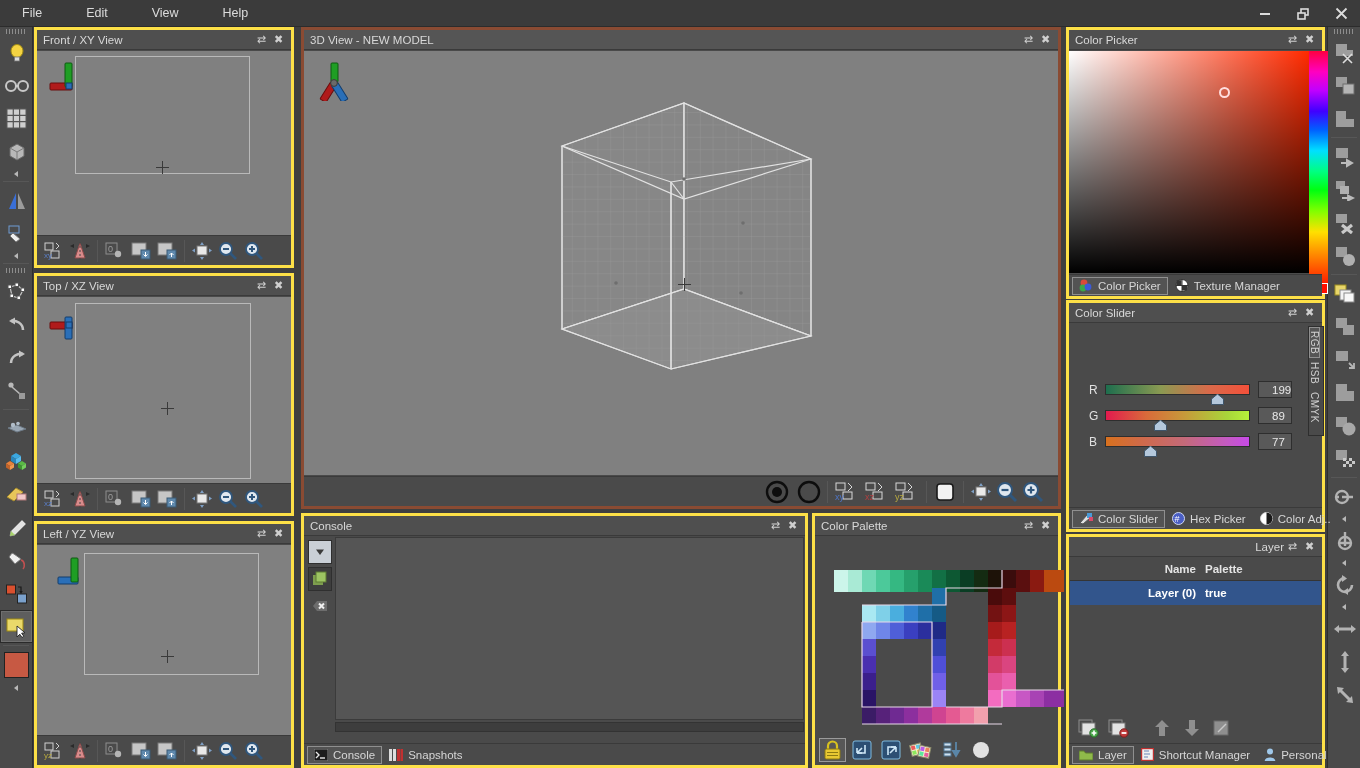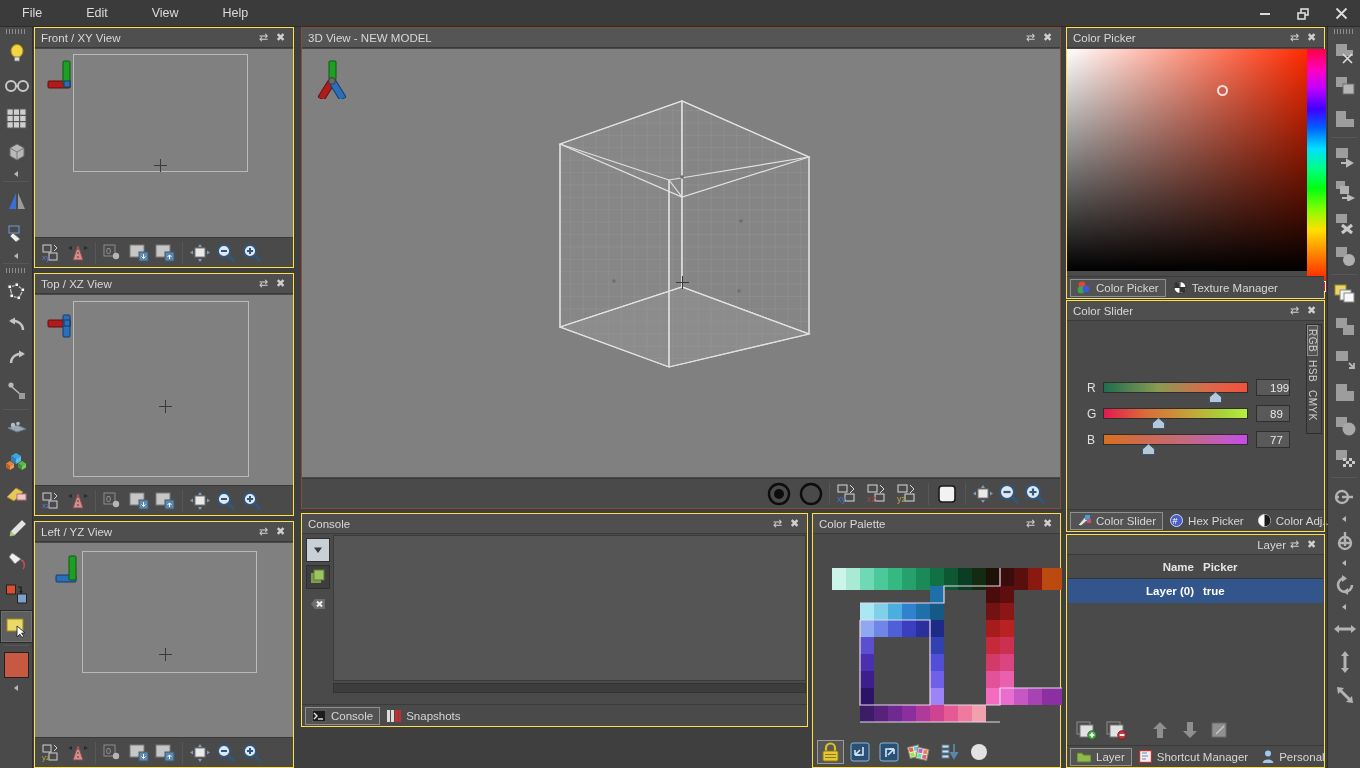--- a/index.html
+++ b/index.html
@@ -32,21 +32,21 @@
   .grip{height:9px;display:flex;align-items:center;justify-content:center;}
   .grip i{display:block;width:21px;height:5px;
     background:repeating-linear-gradient(90deg,#8d8d8d 0 1px,transparent 1px 3px);}
   .tool{width:33px;height:33px;display:flex;align-items:center;justify-content:center;position:relative;}
   .tool.sel{background:#5e5e5e;box-shadow:inset 0 0 0 1px #2a2a2a, inset 0 0 0 2px #6f6f6f;}
   .tsep{height:1px;margin:2px 3px;background:#383838;border-bottom:1px solid #575757;}
   .tarrow{height:11px;display:flex;align-items:center;justify-content:center;}
   .tarrow b{width:0;height:0;border-top:3px solid transparent;border-bottom:3px solid transparent;border-right:4px solid #b8b8b8;display:block;}
 
   
-  .panel{position:absolute;background:#4a4a4a;border:1px solid #fde047;}
+  .panel{position:absolute;background:#4a4a4a;border:3px solid #fde047;}
   .ptitle{
     height:20px;background:#4f4f4f;display:flex;align-items:center;
     padding:0 4px 0 6px;font-size:11.5px;color:#d8d8d8;
     border-bottom:1px solid #3a3a3a;
   }
   .ptitle .tt{flex:1;white-space:nowrap;overflow:hidden;}
   .ptitle .tb{width:17px;height:17px;display:flex;align-items:center;justify-content:center;color:#cfcfcf;font-size:11px;}
   .panel.accent{border-color:#8a4b33;}
   .panel.accent .ptitle{background:#555;}
 
@@ -809,21 +809,21 @@
           <svg width="24" height="22" viewBox="0 0 24 22">
               <circle cx="10" cy="9" r="7" fill="#dfe7ef" stroke="#30577d" stroke-width="2"></circle>
               <path d="M6.5 9 h7 M10 5.5 v7" stroke="#30577d" stroke-width="2.2"></path>
               <path d="M15 14 L21 20" stroke="#30577d" stroke-width="3"></path>
             </svg>
         </div>
       </div>
     </div>
   </div>
 
-  <div class="panel" style="left:301px;top:513px;width:507px;height:214px;">
+  <div class="panel" style="left:301px;top:513px;width:507px;height:255px;">
     <div class="ptitle">
       <span class="tt">Console</span>
       <span class="tb">⇄</span>
       <span class="tb">✖</span>
     </div>
     <div class="conleft" style="left:1px;top:21px;bottom:32px;">
       <div class="conbtn" style="background:#c9cfd6;border:1px solid #2f2f2f;">
         <svg width="14" height="14" viewBox="0 0 14 14">
             <path d="M3 4.5 L11 4.5 L7 10 Z" fill="#3a3a3a"></path>
           </svg>
@@ -1117,21 +1117,21 @@
 
   <div class="panel" style="left:1066px;top:534px;width:259px;height:234px;text-align:right;">
     <div class="ptitle">
       <span class="tt">Layer</span>
       <span class="tb">⇄</span>
       <span class="tb">✖</span>
     </div>
     <div style="position:absolute;left:1px;right:1px;top:21px;bottom:54px;background:#4a4a4a;">
       <div class="lhdr">
         <div class="lcol1">Name</div>
-        <div>Picker</div>
+        <div>Palette</div>
       </div>
       <div class="lrow">
         <div class="lcol1">Layer (0)</div>
         <div>true</div>
       </div>
     </div>
     <div class="lbtnbar" style="bottom:22px;">
       <div class="pbtn">
         <svg width="22" height="20" viewBox="0 0 22 20">
             <rect x="1" y="2" width="13" height="12" fill="none" stroke="#8d8d8d"></rect>

